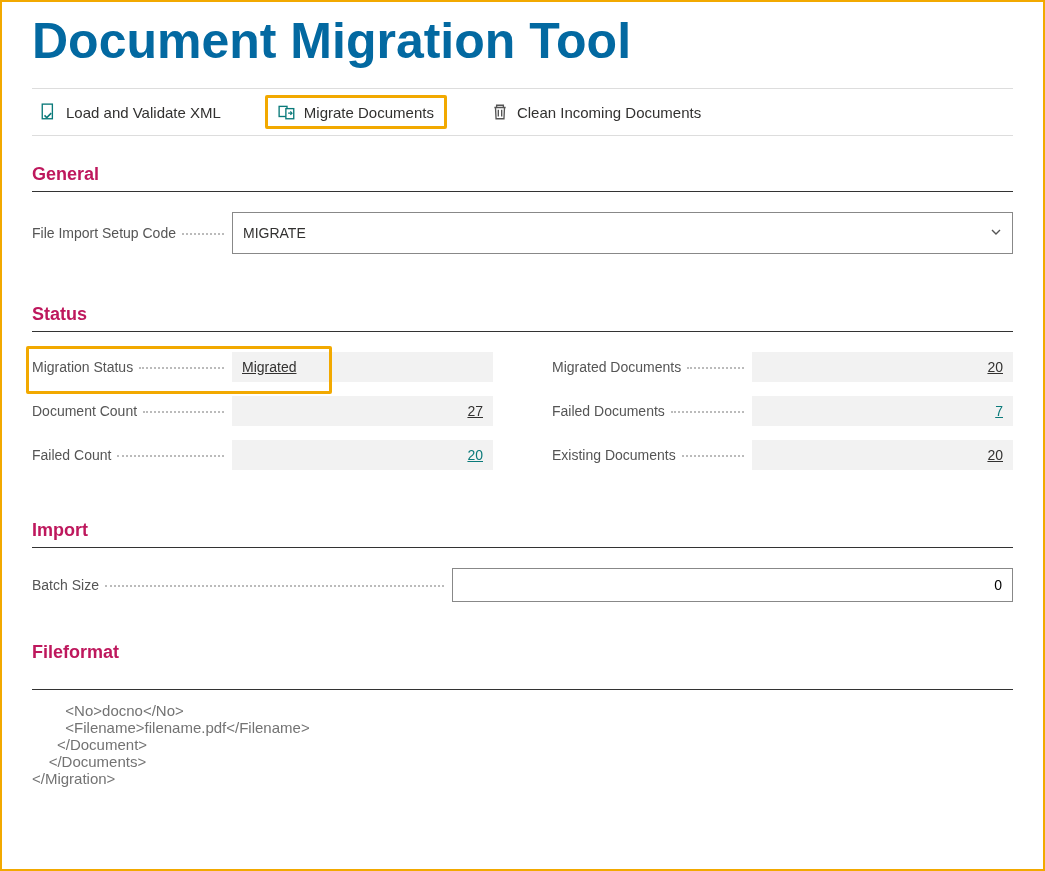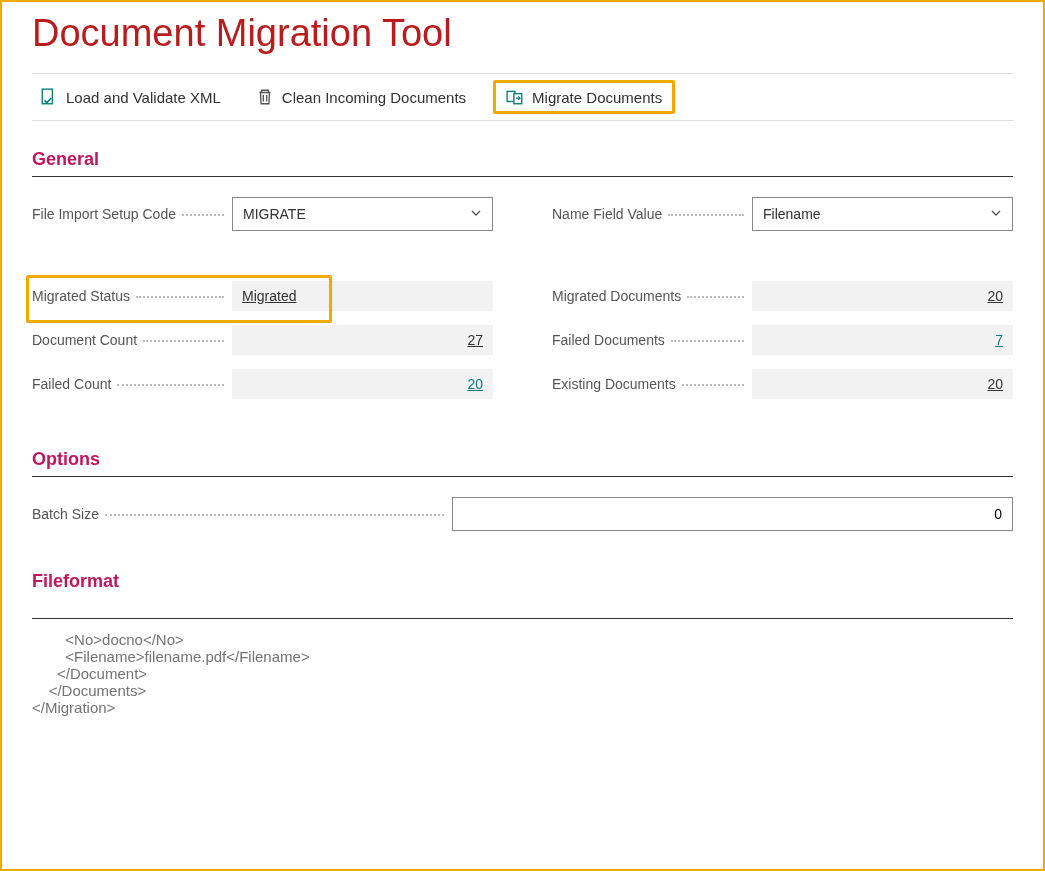--- a/index.html
+++ b/index.html
@@ -11,33 +11,33 @@
     }
     .frame {
       border: 2px solid #f2a900;
       width: 1045px;
       height: 871px;
       padding: 10px 30px 20px 30px;
       position: relative;
       overflow: hidden;
     }
     .page-title {
-      font-size: 38px;
-      font-weight: 400;
-      color: #b91c1c;
+      font-size: 50px;
+      font-weight: 700;
+      color: #0369a1;
       margin-bottom: 12px;
       padding-bottom: 6px;
     }
     .toolbar {
       display: flex;
       align-items: center;
       border-top: 1px solid #ddd;
       border-bottom: 1px solid #ddd;
       padding: 6px 0;
-      gap: 19px;
+      gap: 36px;
       margin-bottom: 28px;
     }
     .toolbar-btn {
       display: inline-flex;
       align-items: center;
       gap: 8px;
       padding: 5px 8px;
       font-size: 15px;
       color: #323130;
       cursor: pointer;
@@ -93,21 +93,21 @@
     .select-box {
       flex: 1;
       display: flex;
       align-items: center;
       justify-content: space-between;
       border: 1px solid #888;
       padding: 6px 10px;
       font-size: 14px;
       background: #fff;
       cursor: pointer;
-      height: 34px;
+      height: 42px;
     }
     .select-box .chev { color: #555; }
     .readonly-box {
       flex: 1;
       background: #f2f2f2;
       padding: 6px 10px;
       font-size: 14px;
       height: 30px;
       display: flex;
       align-items: center;
@@ -180,78 +180,66 @@
     <button class="toolbar-btn">
       <span class="toolbar-icon">
         <svg viewBox="0 0 16 16" width="18" height="18">
           <rect x="2" y="1" width="9" height="13" fill="none" stroke="#0a7a7a" stroke-width="1.2"></rect>
           <path d="M4 11 L6 13 L10 9" fill="none" stroke="#0a7a7a" stroke-width="1.3"></path>
         </svg>
       </span>
       <span>Load and Validate XML</span>
     </button>
 
-    <button class="toolbar-btn">
-      <span class="toolbar-icon">
-        <svg viewBox="0 0 16 16" width="18" height="18">
-          <path d="M3 4 L13 4 M5 4 L5 2 L11 2 L11 4 M4 4 L4.5 14 L11.5 14 L12 4 M6.5 6 L6.5 12 M9.5 6 L9.5 12" fill="none" stroke="#555" stroke-width="1.2"></path>
-        </svg>
-      </span>
-      <span>Clean Incoming Documents</span>
-    </button>
-
     <button class="toolbar-btn highlighted">
       <span class="toolbar-icon">
         <svg viewBox="0 0 16 16" width="18" height="18">
           <rect x="1" y="3" width="7" height="9" fill="none" stroke="#0a7a7a" stroke-width="1.2"></rect>
           <rect x="7" y="5" width="7" height="9" fill="#fff" stroke="#0a7a7a" stroke-width="1.2"></rect>
           <path d="M9 9 L12 9 M11 7.5 L12.5 9 L11 10.5" fill="none" stroke="#0a7a7a" stroke-width="1"></path>
         </svg>
       </span>
       <span>Migrate Documents</span>
     </button>
+
+    <button class="toolbar-btn">
+      <span class="toolbar-icon">
+        <svg viewBox="0 0 16 16" width="18" height="18">
+          <path d="M3 4 L13 4 M5 4 L5 2 L11 2 L11 4 M4 4 L4.5 14 L11.5 14 L12 4 M6.5 6 L6.5 12 M9.5 6 L9.5 12" fill="none" stroke="#555" stroke-width="1.2"></path>
+        </svg>
+      </span>
+      <span>Clean Incoming Documents</span>
+    </button>
   </div>
 
   <div class="section-block">
     <div class="section-header">General</div>
     <div class="two-col">
       <div class="col">
         <div class="field-row">
           <div class="field-label">File Import Setup Code</div>
           <div class="select-box">
             <span>MIGRATE</span>
             <span class="chev">
               <svg width="12" height="12" viewBox="0 0 12 12">
                   <path d="M2 4 L6 8 L10 4" fill="none" stroke="#555" stroke-width="1.4"></path>
                 </svg>
             </span>
           </div>
         </div>
       </div>
-      <div class="col">
-        <div class="field-row">
-          <div class="field-label">Name Field Value</div>
-          <div class="select-box">
-            <span>Filename</span>
-            <span class="chev">
-              <svg width="12" height="12" viewBox="0 0 12 12">
-                  <path d="M2 4 L6 8 L10 4" fill="none" stroke="#555" stroke-width="1.4"></path>
-                </svg>
-            </span>
-          </div>
-        </div>
-      </div>
-    </div>
-  </div>
-
-  <div class="section-block">
+    </div>
+  </div>
+
+  <div class="section-block">
+    <div class="section-header">Status</div>
     <div class="two-col">
       <div class="col">
         <div class="field-row row-highlight">
-          <div class="field-label">Migrated Status</div>
+          <div class="field-label">Migration Status</div>
           <div class="readonly-box">Migrated</div>
         </div>
         <div class="field-row">
           <div class="field-label">Document Count</div>
           <div class="readonly-box right">27</div>
         </div>
         <div class="field-row">
           <div class="field-label">Failed Count</div>
           <div class="readonly-box right link">20</div>
         </div>
@@ -267,21 +255,21 @@
         </div>
         <div class="field-row">
           <div class="field-label">Existing Documents</div>
           <div class="readonly-box right">20</div>
         </div>
       </div>
     </div>
   </div>
 
   <div class="section-block">
-    <div class="section-header">Options</div>
+    <div class="section-header">Import</div>
     <div class="options-row">
       <div class="field-label">Batch Size</div>
       <input class="input-box" value="0" style="">
     </div>
   </div>
 
   <div class="section-block">
     <div class="section-header" style="border-bottom:none;">Fileformat</div>
     <div class="fileformat-box">
       <div class="fileformat-content">        &lt;No&gt;docno&lt;/No&gt;

